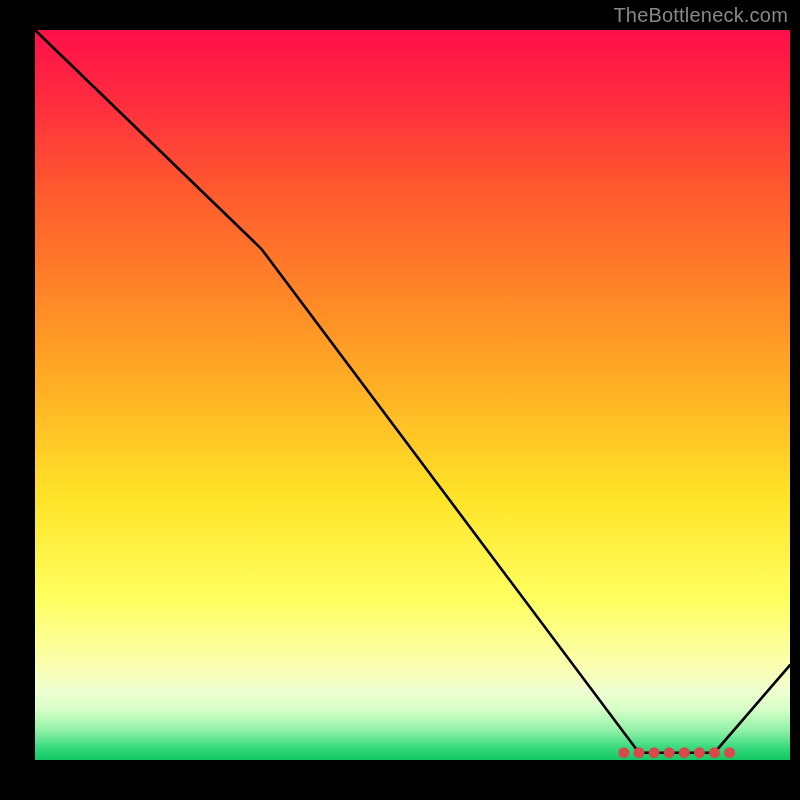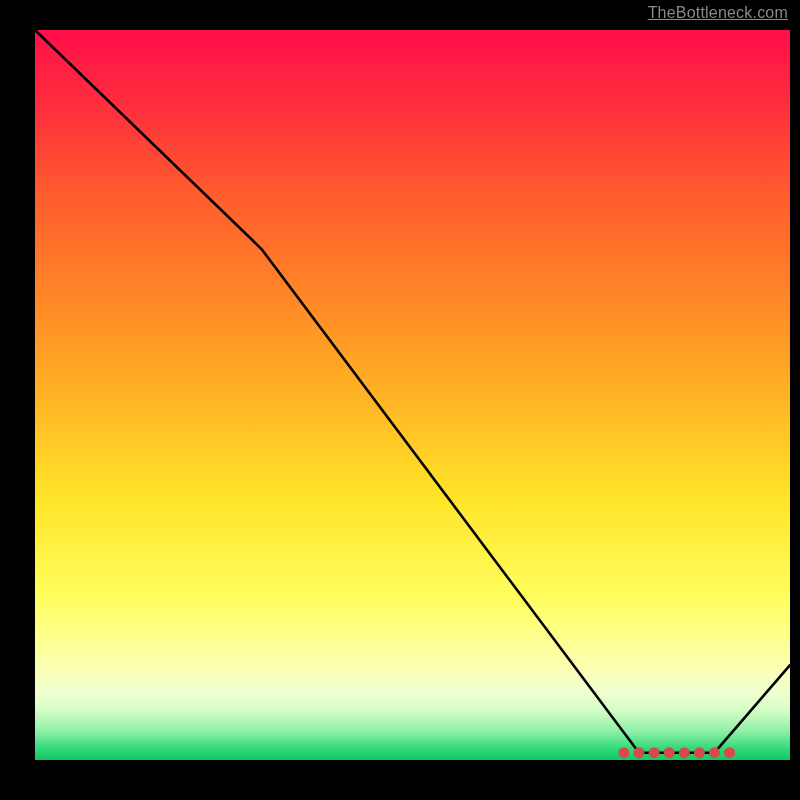--- a/index.html
+++ b/index.html
@@ -15,24 +15,23 @@
     position: relative;
     width: 800px;
     height: 800px;
     background: #000;
   }
   .attrib {
     position: absolute;
     top: 4px;
     right: 12px;
     color: #888;
-    font-size: 16px;
+    font-size: 20px;
     font-family: Arial, Helvetica, sans-serif;
     letter-spacing: 0.2px;
-    text-decoration: underline;
   }
   svg {
     position: absolute;
     top: 0;
     left: 0;
   }
 </style>
 </head>
 <body>
 

